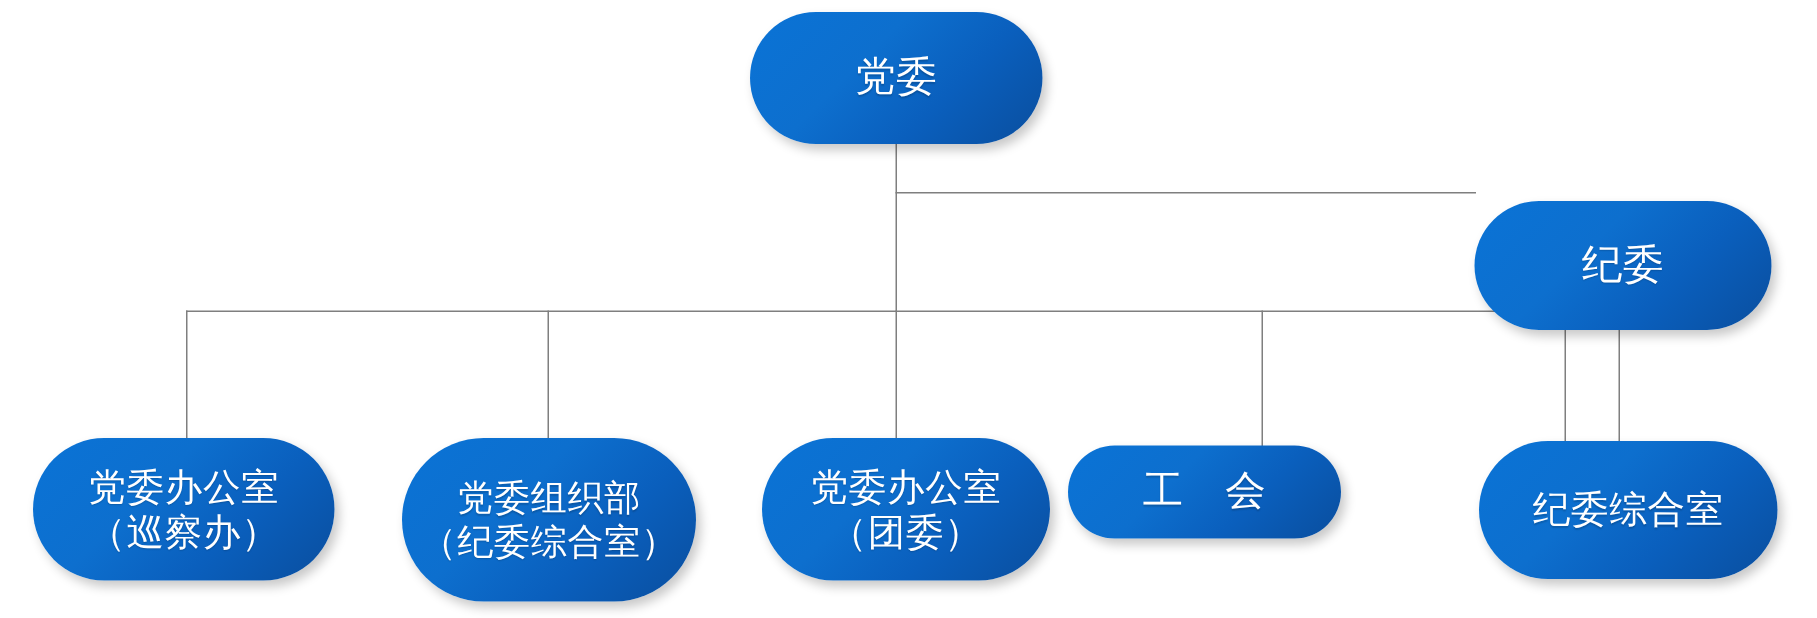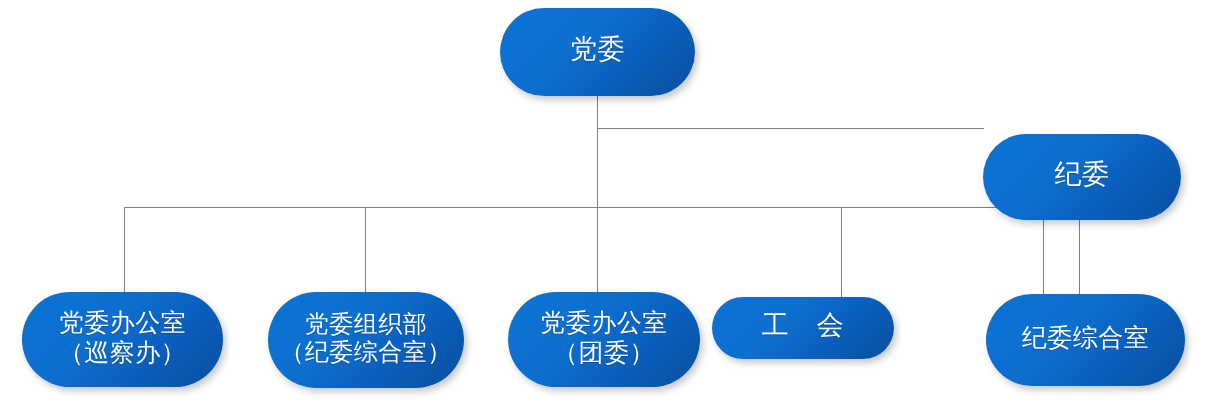--- a/index.html
+++ b/index.html
@@ -9,21 +9,20 @@
   }
   body {
     font-family: "DejaVu Serif", "Liberation Serif", serif;
   }
   #org-chart {
     position: relative;
     width: 1211px;
     height: 412px;
     background: #ffffff;
     overflow: hidden;
-    font-family: Liberation Mono, monospace;
   }
 
   
   .line {
     position: absolute;
     background: #7f7f7f;
   }
   .line.v { width: 1px; }
   .line.h { height: 1px; }
 
@@ -83,21 +82,21 @@
     <span class="label">纪委</span>
   </div>
 
   <div class="node size-md" style="left:22px; top:292px; width:201px; height:95px;">
     <div>
       <span class="label">党委办公室</span>
       <span class="label-2">（巡察办）</span>
     </div>
   </div>
 
-  <div class="node size-sm" style="left:268px; top:292px; width:196px; height:96px;">
+  <div class="node size-sm" style="left:268px; top:292px; width:196px; height:109px;">
     <div>
       <span class="label">党委组织部</span>
       <span class="label-2">（纪委综合室）</span>
     </div>
   </div>
 
   <div class="node size-md" style="left:508px; top:292px; width:192px; height:95px;">
     <div>
       <span class="label">党委办公室</span>
       <span class="label-2">（团委）</span>

